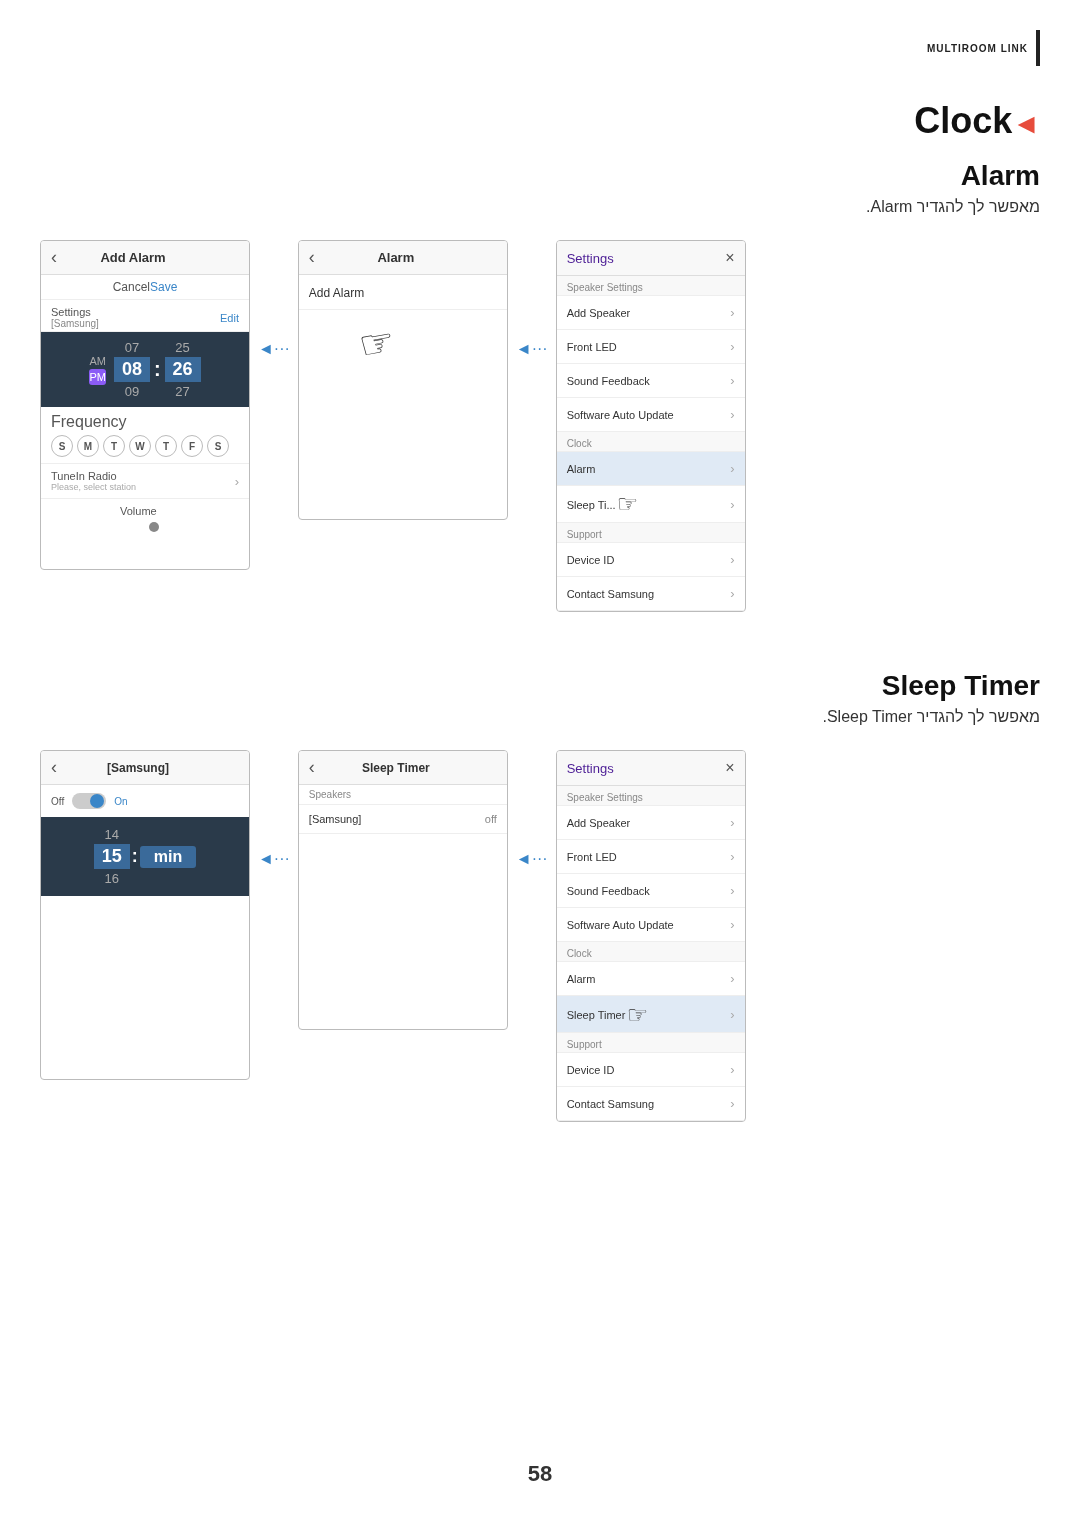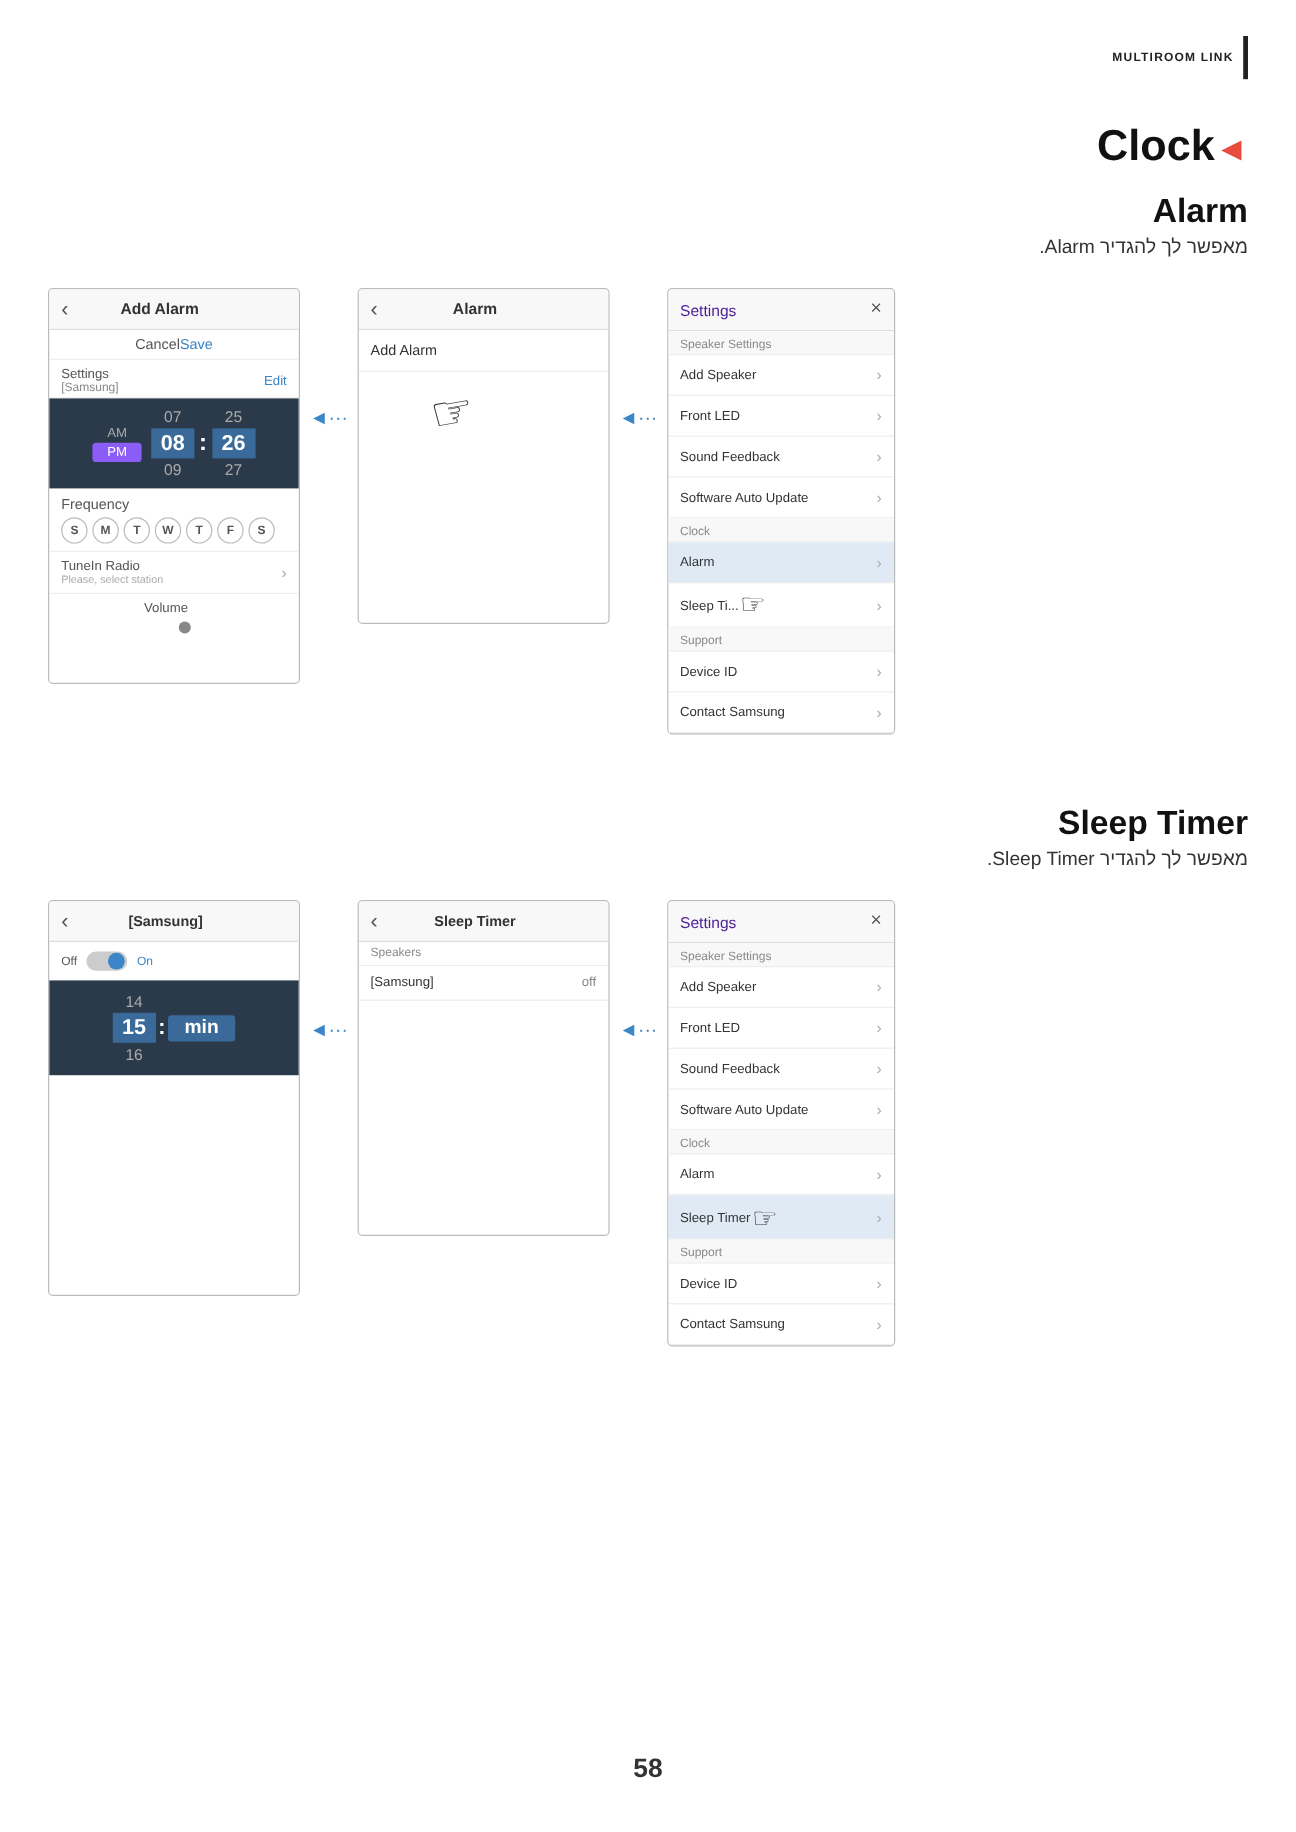--- a/index.html
+++ b/index.html
@@ -117,21 +117,21 @@
     }
     .time-colon {
       color: #fff;
       font-size: 20px;
       font-weight: bold;
       margin-bottom: 0;
       align-self: center;
     }
 
     .freq-section { padding: 6px 10px; }
-    .freq-label { font-size: 12px; color: #555; margin-bottom: 4px; }
+    .freq-label { font-size: 16px; color: #555; margin-bottom: 4px; }
     .freq-buttons { display: flex; gap: 4px; }
     .freq-btn {
       width: 22px; height: 22px;
       border: 1px solid #bbb;
       border-radius: 50%;
       display: flex; align-items: center; justify-content: center;
       font-size: 10px; color: #555;
       font-weight: bold;
     }
 
@@ -310,21 +310,21 @@
       <div>
         <div class="speaker-label">Settings</div>
         <div class="speaker-sub">[Samsung]</div>
       </div>
       <span class="edit-btn">Edit</span>
     </div>
 
     <div class="time-picker">
       <div class="ampm-col">
         <span style="color:#aaa;font-size:11px;">AM</span>
-        <span class="sel-ampm" style="background:#8b5cf6;padding:2px 12px;border-radius:3px;color:#fff;font-size:11px;">PM</span>
+        <span class="sel-ampm" style="background:#8b5cf6;padding:2px 0;border-radius:3px;color:#fff;font-size:11px;">PM</span>
       </div>
       <div class="time-col">
         <span class="dim">07</span>
         <span class="selected">08</span>
         <span class="dim">09</span>
       </div>
       <span class="time-colon">:</span>
       <div class="time-col">
         <span class="dim">25</span>
         <span class="selected">26</span>

